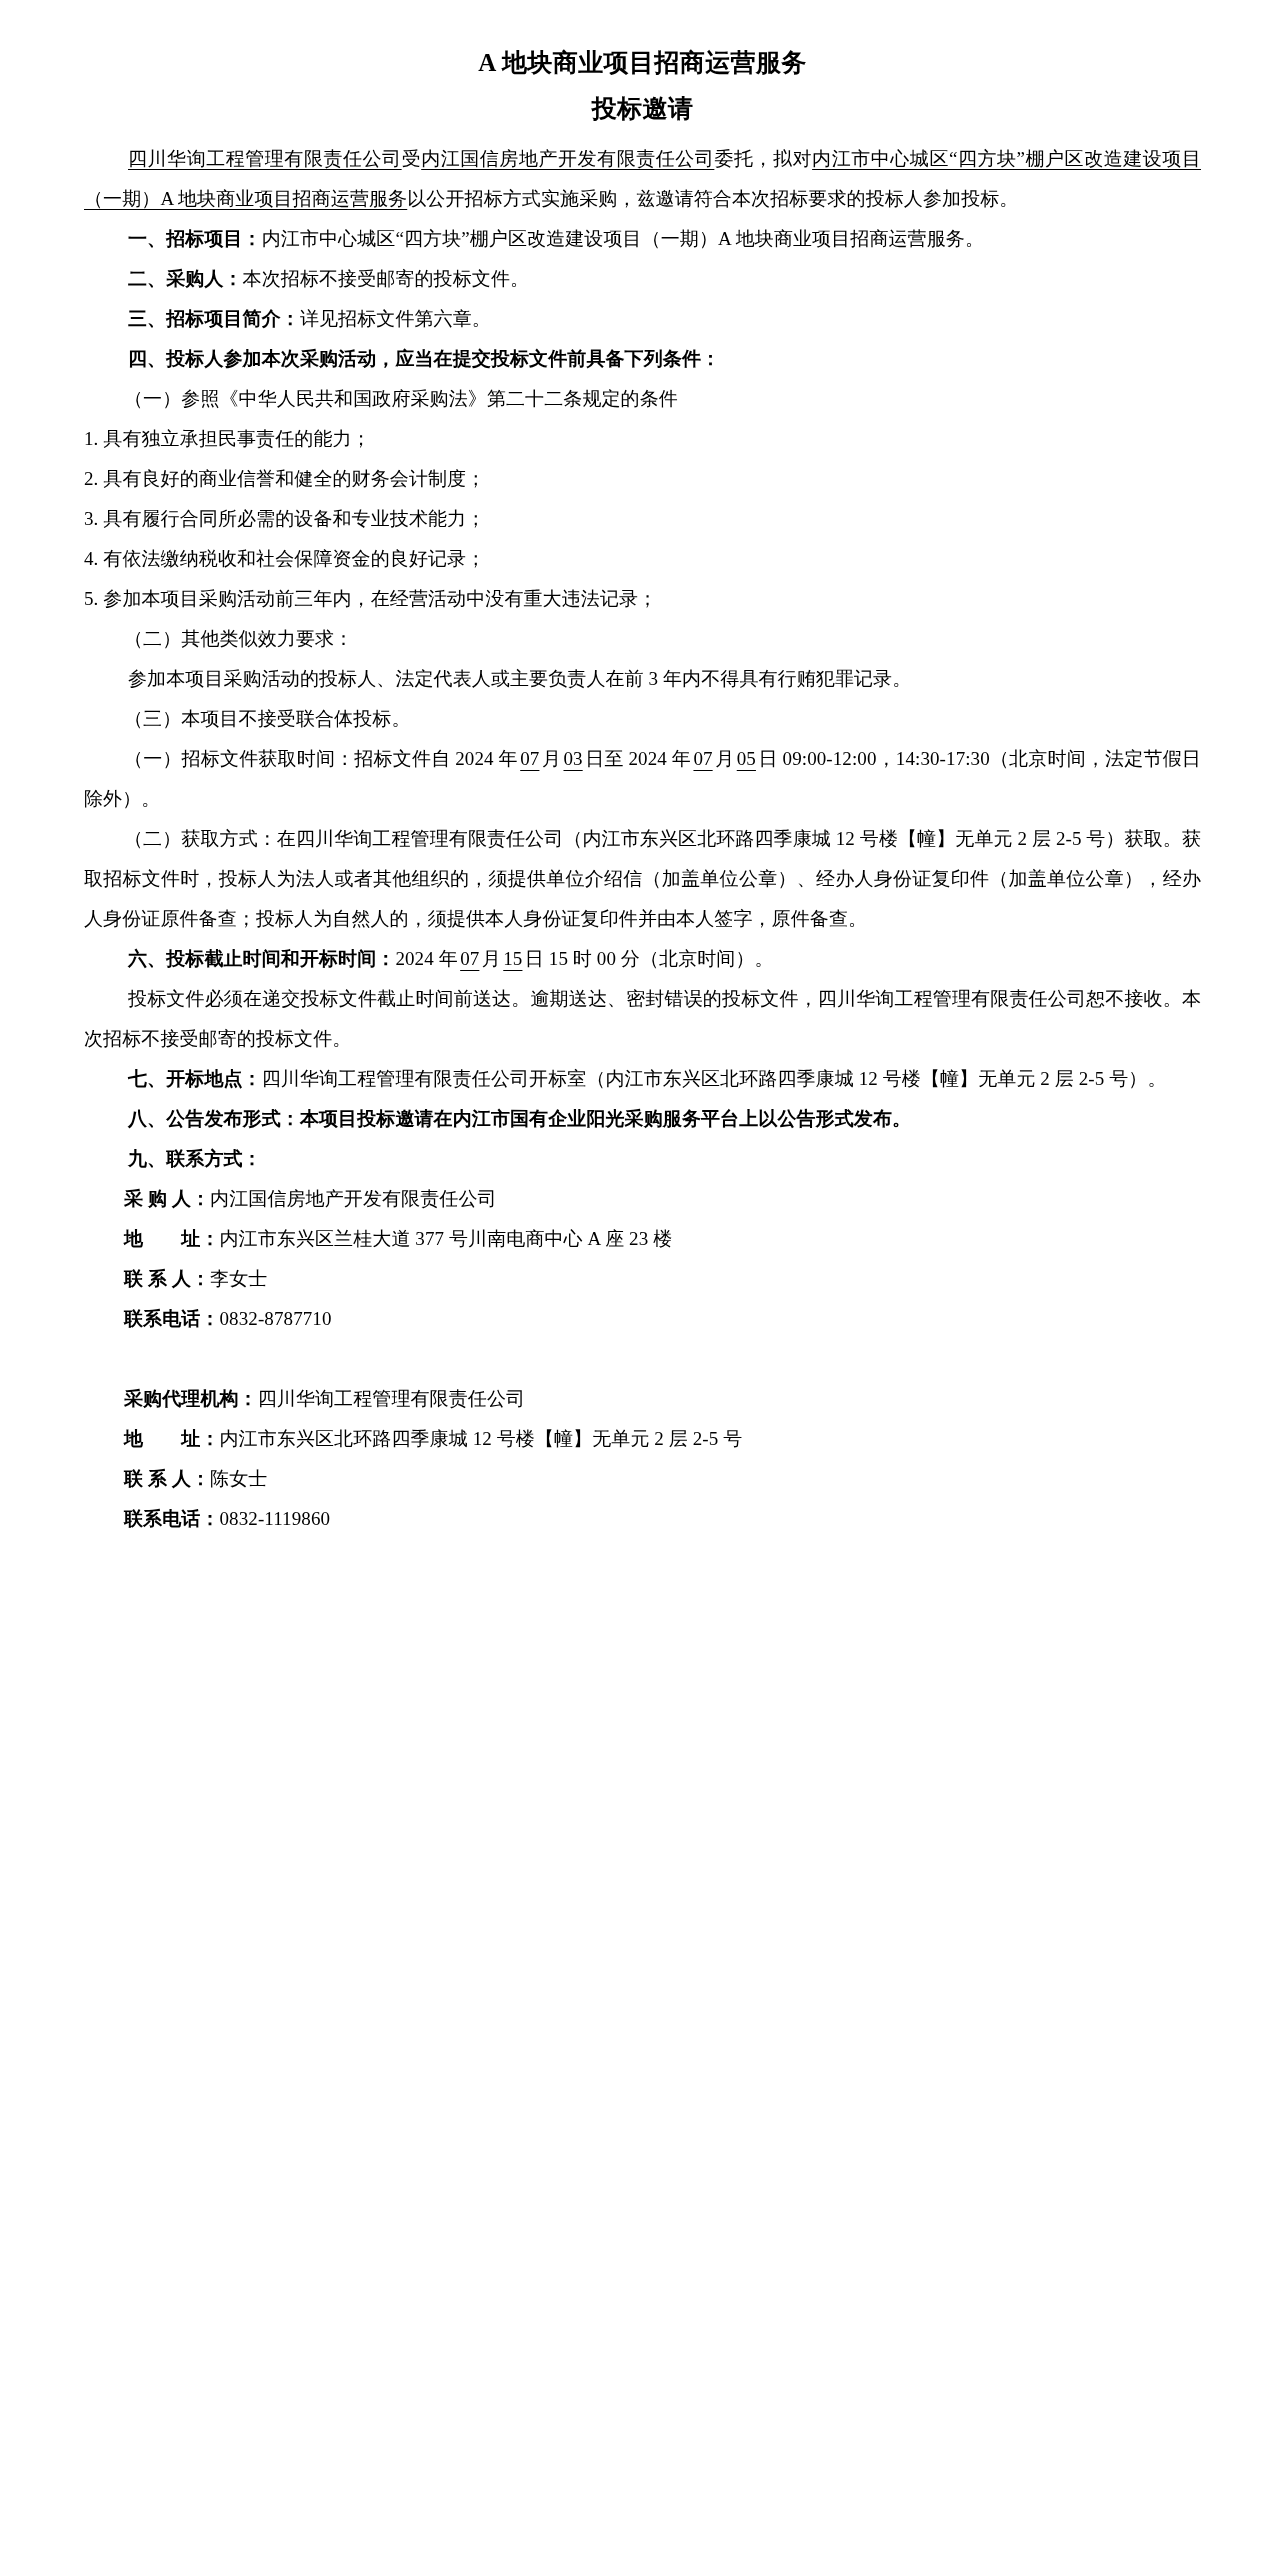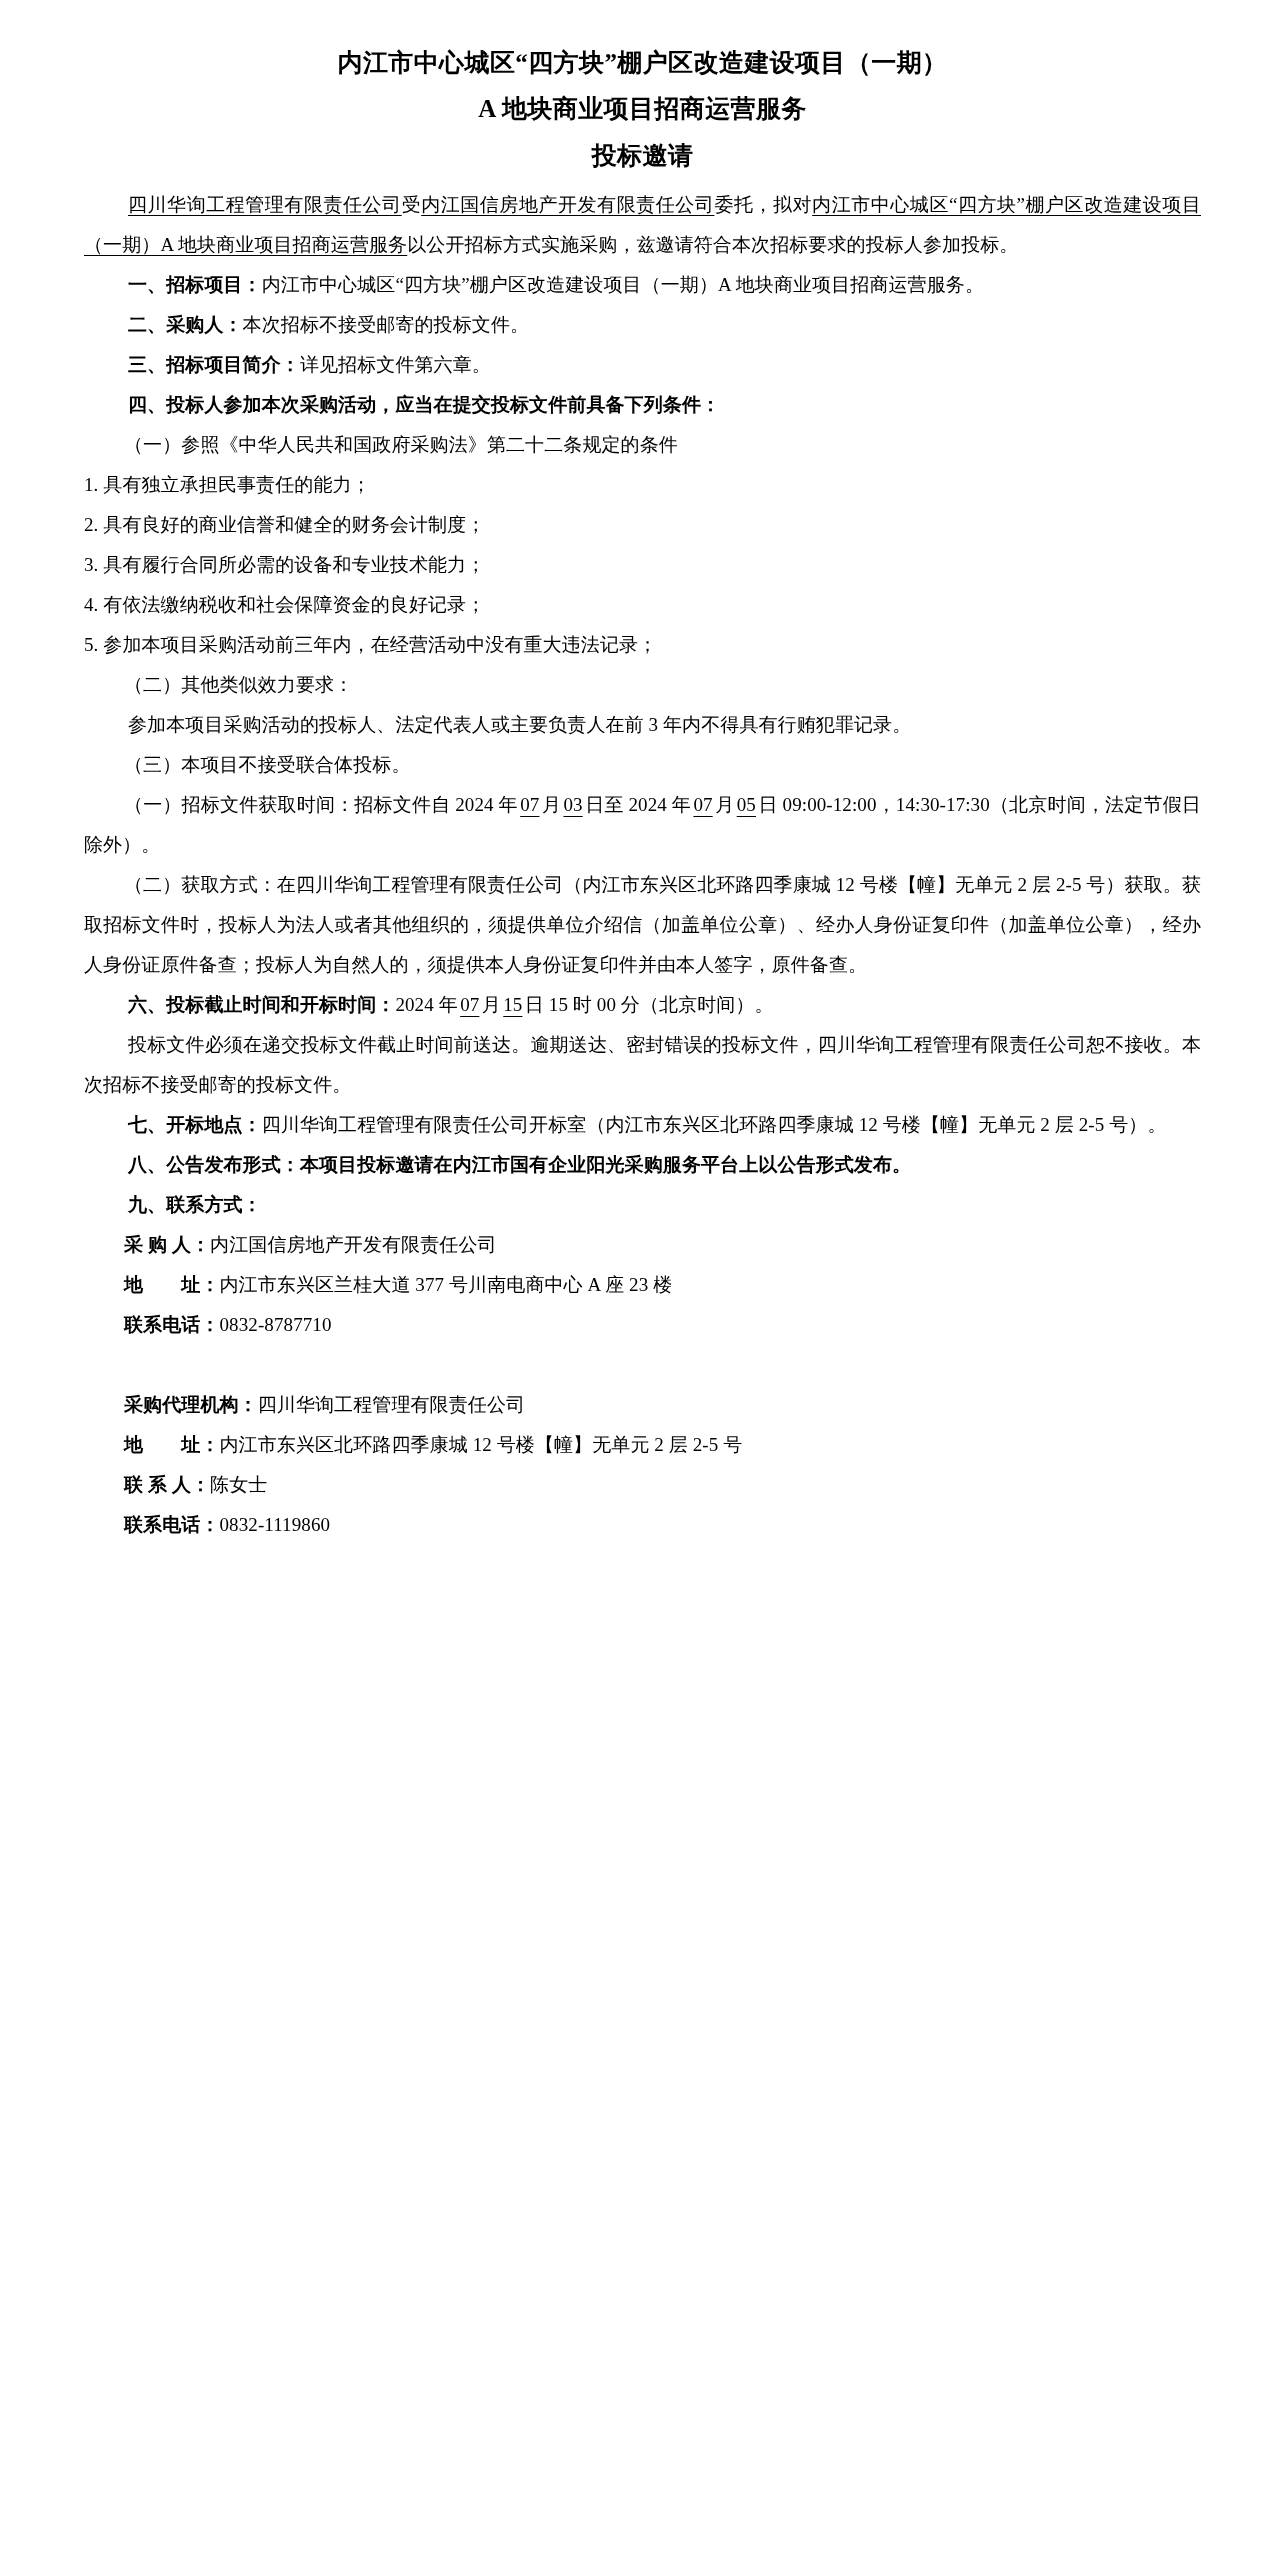--- a/index.html
+++ b/index.html
@@ -57,21 +57,20 @@
     margin-top: 34px;
   }
   .gap-blank { height: 40px; }
 </style>
 </head>
 <body>
 
 <div class="page">
 
   <div class="title-block">
-    <div class="doc-title">内江市中心城区“四方块”棚户区改造建设项目（一期）</div>
     <div class="doc-title sub2">A 地块商业项目招商运营服务</div>
     <div class="doc-title sub3">投标邀请</div>
   </div>
 
   <p class="para indent"><span class="u">四川华询工程管理有限责任公司</span><span>受</span><span class="u">内江国信房地产开发有限责任公司</span><span>委托，拟对</span><span class="u">内江市中心城区“四方块”棚户区改造建设项目（一期）A 地块商业项目招商运营服务</span><span>以公开招标方式实施采购，兹邀请符合本次招标要求的投标人参加投标。</span></p>
 
   <p class="para indent"><span class="b">一、招标项目：</span><span>内江市中心城区“四方块”棚户区改造建设项目（一期）A 地块商业项目招商运营服务。</span></p>
 
   <p class="para indent"><span class="b">二、采购人：</span><span>本次招标不接受邮寄的投标文件。</span></p>
 
@@ -106,20 +105,21 @@
   <p class="para indent"><span class="b">七、开标地点：</span><span>四川华询工程管理有限责任公司开标室（内江市东兴区北环路四季康城 12 号楼【幢】无单元 2 层 2-5 号）。</span></p>
 
   <p class="para indent b"><span>八、公告发布形式：</span><span>本项目投标邀请在内江市国有企业阳光采购服务平台上以公告形式发布。</span></p>
 
   <p class="para indent b">九、联系方式：</p>
 
   <p class="para indent-s"><span class="b">采 购 人：</span><span>内江国信房地产开发有限责任公司</span></p>
 
   <p class="para indent-s"><span class="b">地　　址：</span><span>内江市东兴区兰桂大道 377 号川南电商中心 A 座 23 楼</span></p>
 
+  <p class="para indent-s"><span class="b">联 系 人：</span><span>李女士</span></p>
 
   <p class="para indent-s"><span class="b">联系电话：</span><span>0832-8787710</span></p>
 
   <div class="gap-blank"></div>
 
   <p class="para indent-s"><span class="b">采购代理机构：</span><span>四川华询工程管理有限责任公司</span></p>
 
   <p class="para indent-s"><span class="b">地　　址：</span><span>内江市东兴区北环路四季康城 12 号楼【幢】无单元 2 层 2-5 号</span></p>
 
   <p class="para indent-s"><span class="b">联 系 人：</span><span>陈女士</span></p>

